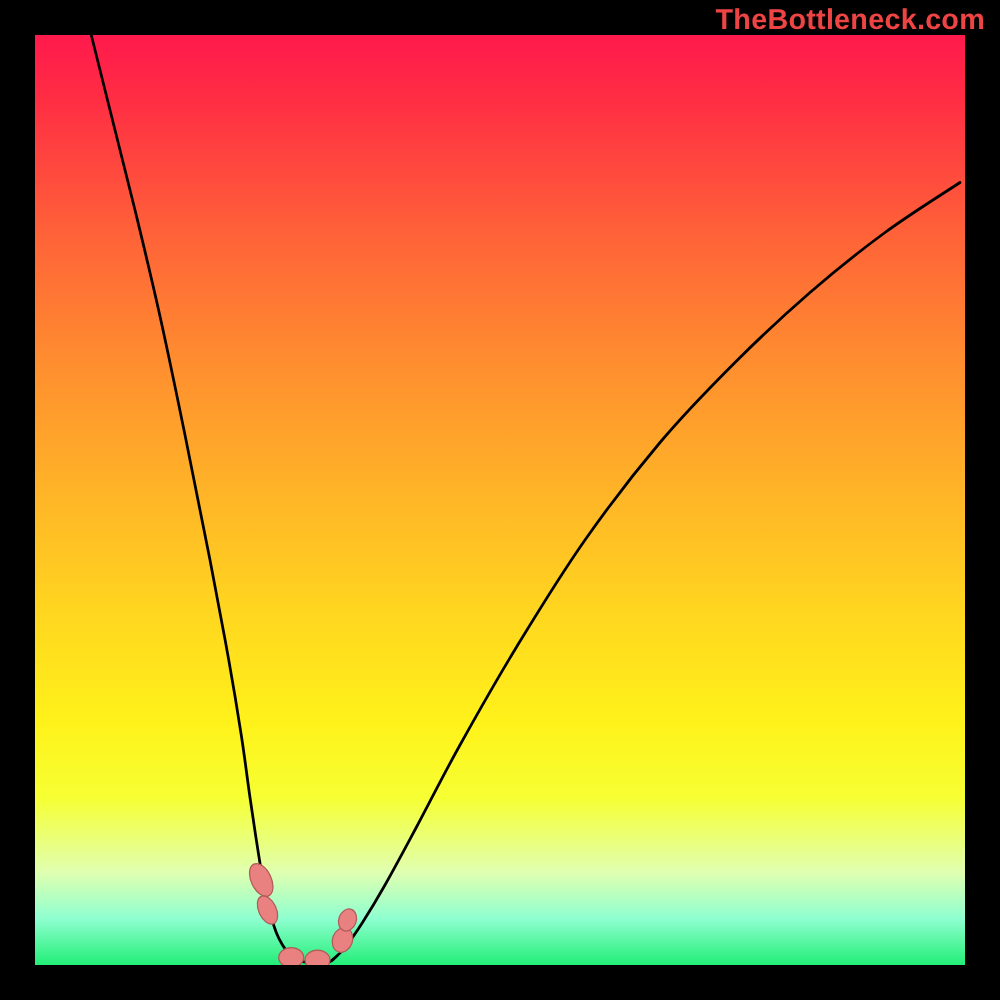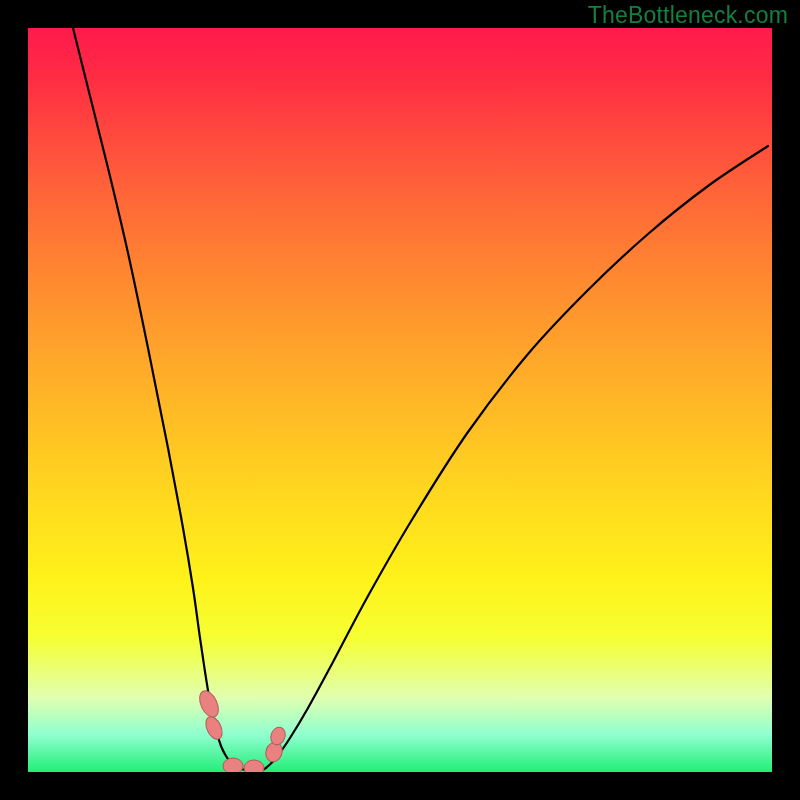--- a/index.html
+++ b/index.html
@@ -30,23 +30,23 @@
       #e0ffb0 90%,
       #8fffd0 95%,
       #22ee77 100%
     );
     overflow: hidden;
   }
   .watermark {
     position: absolute;
     top: 2px;
     right: 12px;
-    color: #15803d;
+    color: #ef4444;
     font-size: 23px;
-    font-weight: 400;
+    font-weight: 700;
     letter-spacing: 0.2px;
     z-index: 20;
   }
   svg.overlay {
     position: absolute;
     left: 0;
     top: 0;
     width: 744px;
     height: 744px;
     z-index: 10;

